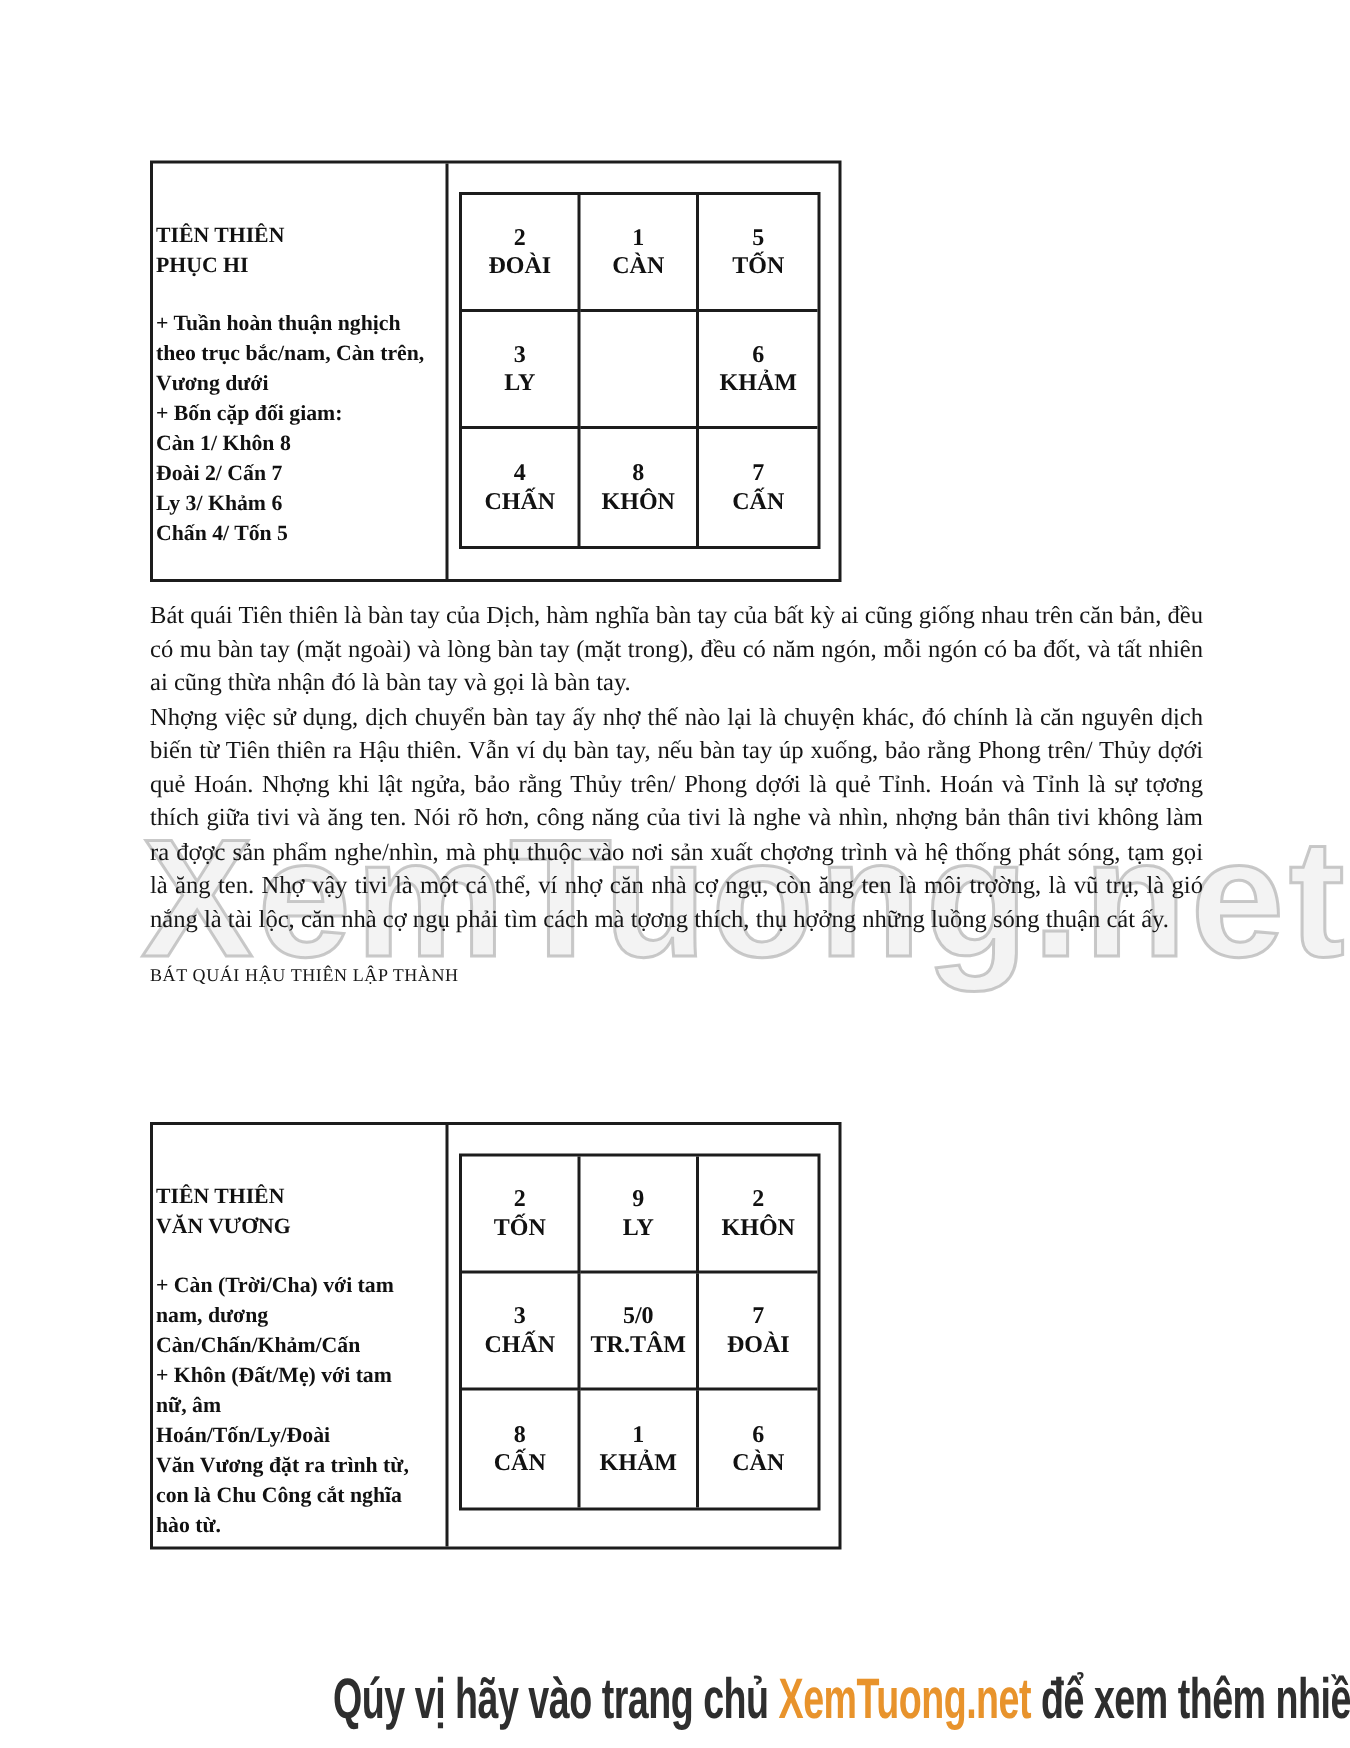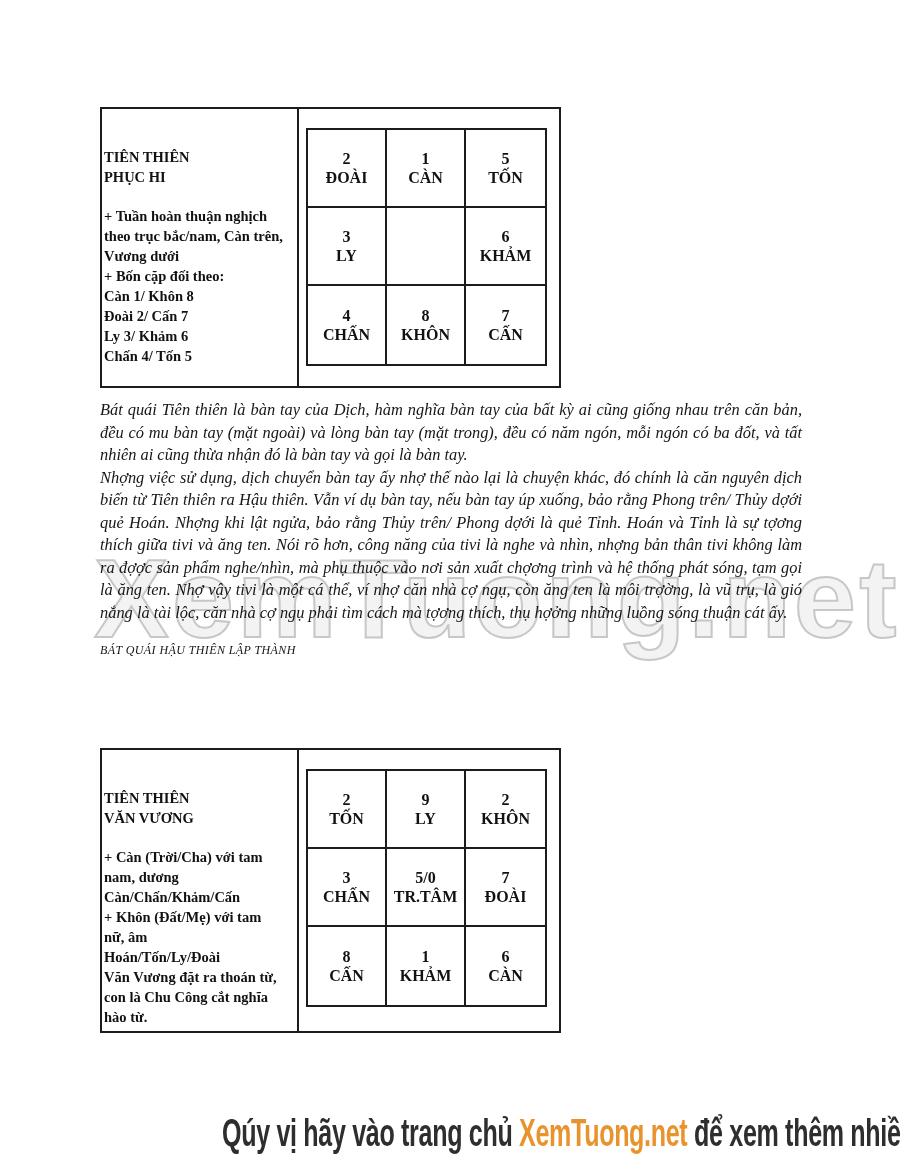--- a/index.html
+++ b/index.html
@@ -84,21 +84,20 @@
     color: #111;
   }
   .grid-cell:nth-child(3n) { border-right: none; }
   .grid-cell:nth-child(n+7) { border-bottom: none; }
 
   
   .text-block {
     position: absolute;
     left: 100px; top: 399px;
     width: 702px;
-    font-style: italic;
   }
   .text-block p {
     margin: 0;
     font-size: 16.4px;
     line-height: 22.5px;
     text-align: justify;
   }
   .section-heading {
     margin: 19px 0 0 0;
     font-size: 12px;
@@ -136,21 +135,21 @@
   <div class="fig-box" id="box1">
     <div class="fig-panel">
       <div class="panel-title">
         <div>TIÊN THIÊN</div>
         <div>PHỤC HI</div>
       </div>
       <div class="panel-lines">
         <div>+ Tuần hoàn thuận nghịch</div>
         <div>theo trục bắc/nam, Càn trên,</div>
         <div>Vương dưới</div>
-        <div>+ Bốn cặp đối theo:</div>
+        <div>+ Bốn cặp đối giam:</div>
         <div>Càn 1/ Khôn 8</div>
         <div>Đoài 2/ Cấn 7</div>
         <div>Ly 3/ Khảm 6</div>
         <div>Chấn 4/ Tốn 5</div>
       </div>
     </div>
     <div class="fig-divider"></div>
     <div class="fig-grid">
       <div class="grid-cell">
         <span>2</span>
@@ -203,21 +202,21 @@
         <div>TIÊN THIÊN</div>
         <div>VĂN VƯƠNG</div>
       </div>
       <div class="panel-lines">
         <div>+ Càn (Trời/Cha) với tam</div>
         <div>nam, dương</div>
         <div>Càn/Chấn/Khảm/Cấn</div>
         <div>+ Khôn (Đất/Mẹ) với tam</div>
         <div>nữ, âm</div>
         <div>Hoán/Tốn/Ly/Đoài</div>
-        <div>Văn Vương đặt ra thoán từ,</div>
+        <div>Văn Vương đặt ra trình từ,</div>
         <div>con là Chu Công cắt nghĩa</div>
         <div>hào từ.</div>
       </div>
     </div>
     <div class="fig-divider"></div>
     <div class="fig-grid">
       <div class="grid-cell">
         <span>2</span>
         <span>TỐN</span>
       </div>

